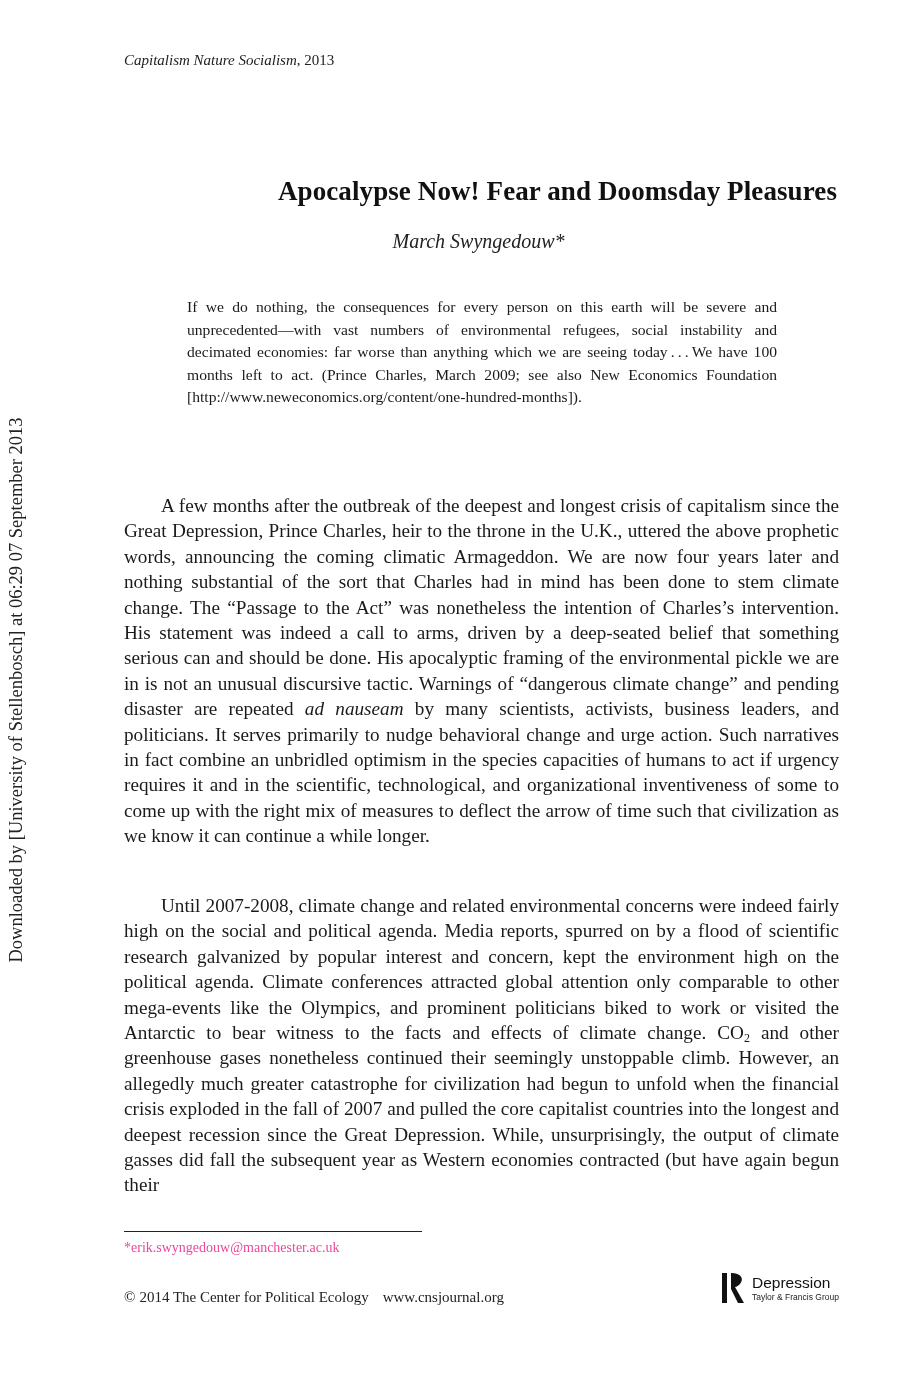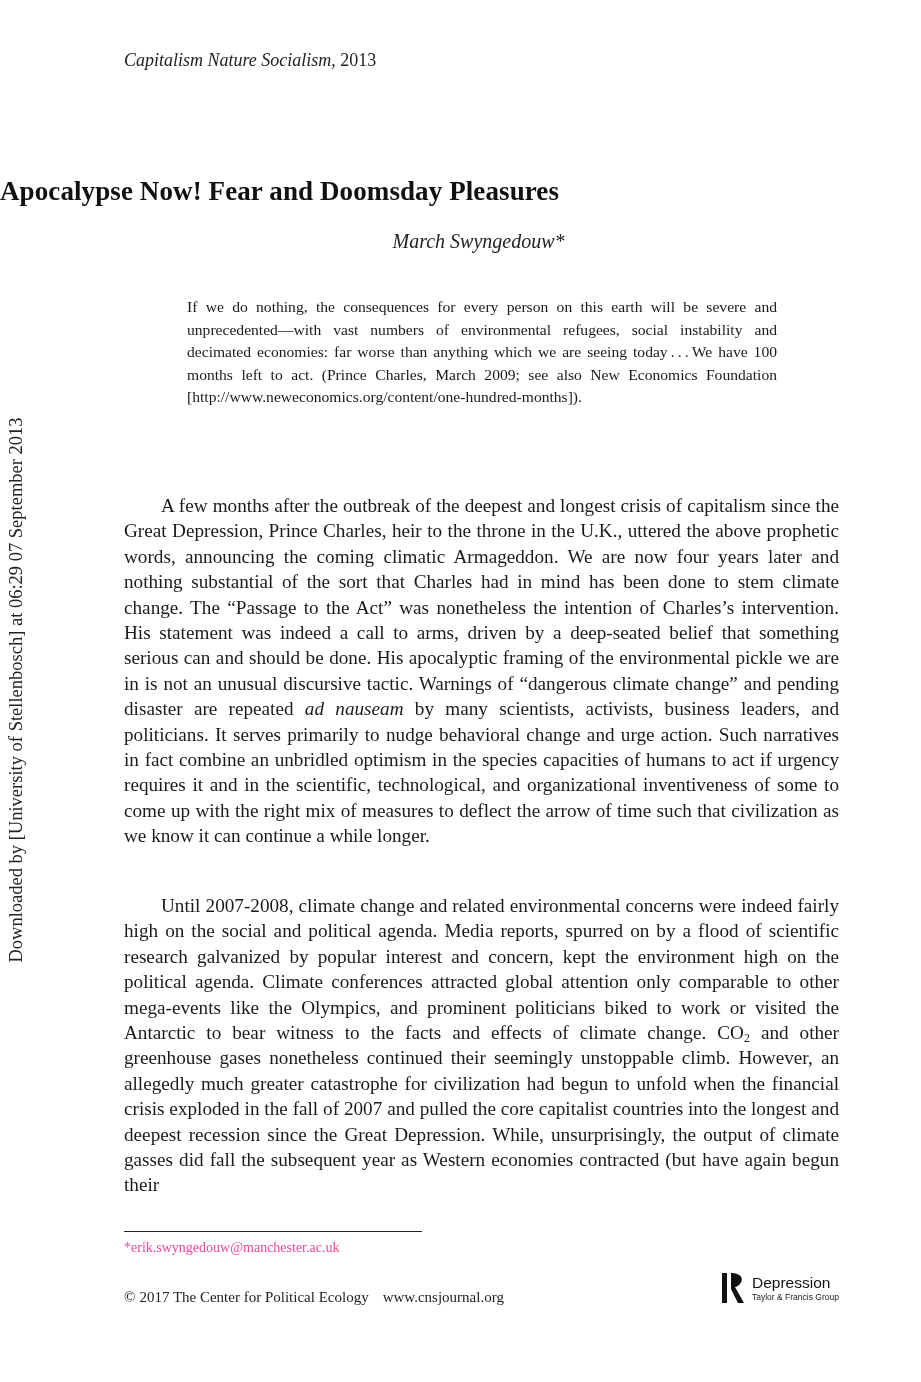--- a/index.html
+++ b/index.html
@@ -3,35 +3,35 @@
   <meta charset="utf-8">
   <style>
     html, body { margin: 0; padding: 0; background: #ffffff; }
     body {
       width: 921px; height: 1382px; position: relative; overflow: hidden;
       font-family: "Liberation Serif", "DejaVu Serif", serif;
       color: #1a1a1a;
     }
     .running-head {
       position: absolute; left: 124px; top: 50px;
-      font-size: 18px; line-height: 21px; color: #222;
+      font-size: 15px; line-height: 21px; color: #222;
     }
     .running-head .journal { font-style: italic; }
     .side-watermark {
       position: absolute; left: 3px; top: 380px;
       width: 26px; height: 620px;
     }
     .side-watermark span {
       position: absolute; left: 50%; top: 50%;
       transform: translate(-50%, -50%) rotate(-90deg);
       white-space: nowrap; font-size: 18.5px; color: #222;
     }
     .title {
       position: absolute; left: 0; width: 837px; top: 176px;
-      text-align: left; font-weight: bold; font-size: 27px; color: #111;
+      text-align: right; font-weight: bold; font-size: 27px; color: #111;
       letter-spacing: 0.1px;
     }
     .author {
       position: absolute; left: 0; width: 921px; top: 230px;
       text-align: center; font-style: italic; font-size: 20px; color: #222;
       padding-left: 36px; box-sizing: border-box;
     }
     .epigraph {
       position: absolute; left: 187px; width: 590px; top: 296px;
       font-size: 15.6px; line-height: 22.6px; text-align: justify;
@@ -95,21 +95,21 @@
 </div>
 
 <div class="body-text p2">
   <p><span>Until 2007-2008, climate change and related environmental concerns were indeed fairly high on the social and political agenda. Media reports, spurred on by a flood of scientific research galvanized by popular interest and concern, kept the environment high on the political agenda. Climate conferences attracted global attention only comparable to other mega-events like the Olympics, and prominent politicians biked to work or visited the Antarctic to bear witness to the facts and effects of climate change. CO</span><sub>2</sub><span> and other greenhouse gases nonetheless continued their seemingly unstoppable climb. However, an allegedly much greater catastrophe for civilization had begun to unfold when the financial crisis exploded in the fall of 2007 and pulled the core capitalist countries into the longest and deepest recession since the Great Depression. While, unsurprisingly, the output of climate gasses did fall the subsequent year as Western economies contracted (but have again begun their</span></p>
 </div>
 
 <div class="footnote-rule"></div>
 <div class="footnote">*erik.swyngedouw@manchester.ac.uk</div>
 
 <div class="copyright">
-  <span class="copy-sym">©</span><span>2017 The Center for Political Ecology</span><span class="journal-url">www.cnsjournal.org</span>
+  <span class="copy-sym">©</span><span>2014 The Center for Political Ecology</span><span class="journal-url">www.cnsjournal.org</span>
 </div>
 
 <div class="publisher-logo">
   <svg class="logo-mark" viewBox="0 0 24 34">
     <rect x="0" y="2" width="5" height="30" fill="#111"></rect>
     <path d="M8 2 C20 2 22 8 18 13 C15 16 13 16 13 16 L22 32 L16 32 L9 18 L9 2 Z" fill="#111"></path>
   </svg>
   <div class="logo-text">
     <span class="logo-name">Depression</span>
     <span class="logo-sub">Taylor &amp; Francis Group</span>

